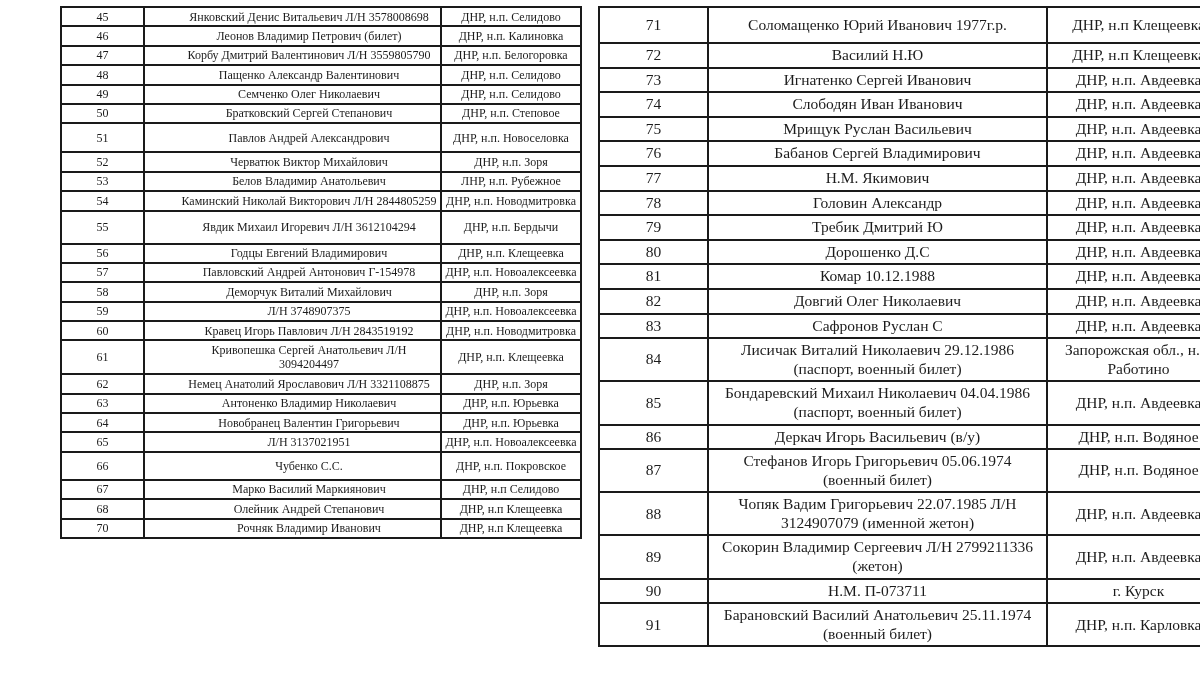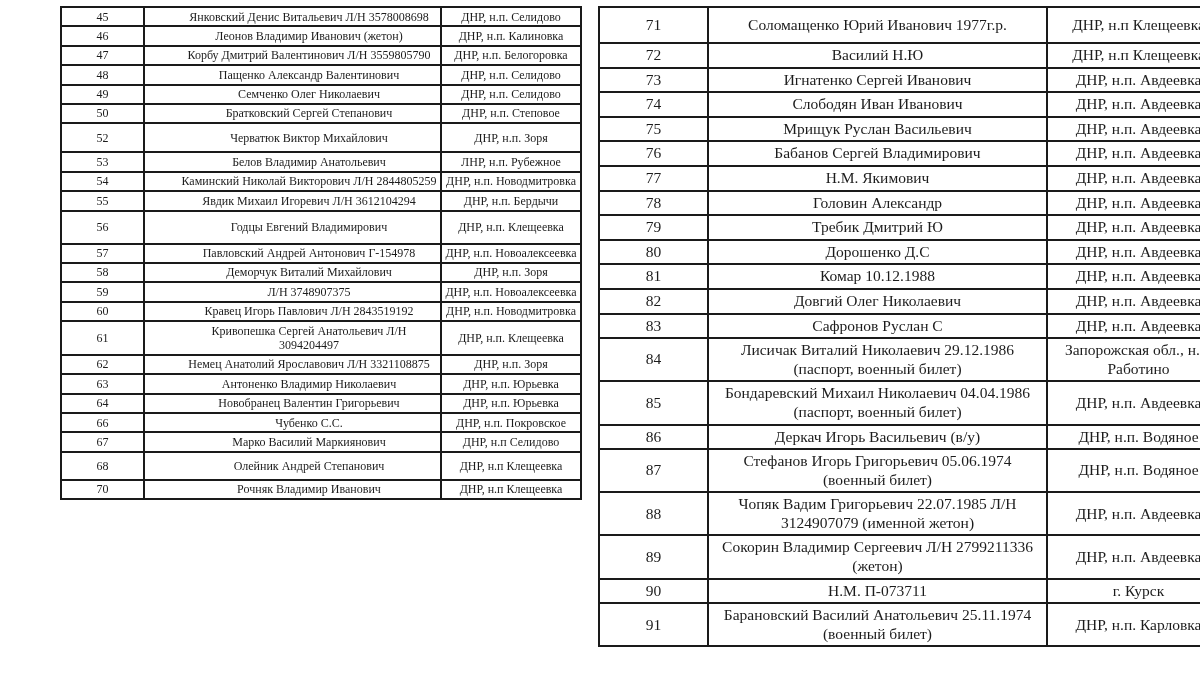--- a/index.html
+++ b/index.html
@@ -45,21 +45,21 @@
 
   <table id="left-table">
     <tbody>
         <tr>
           <td class="c-n">45</td>
           <td class="c-name">Янковский Денис Витальевич Л/Н 3578008698</td>
           <td class="c-loc">ДНР, н.п. Селидово</td>
         </tr>
         <tr>
           <td class="c-n">46</td>
-          <td class="c-name">Леонов Владимир Иванович (жетон)</td>
+          <td class="c-name">Леонов Владимир Петрович (билет)</td>
           <td class="c-loc">ДНР, н.п. Калиновка</td>
         </tr>
         <tr>
           <td class="c-n">47</td>
           <td class="c-name">Корбу Дмитрий Валентинович Л/Н 3559805790</td>
           <td class="c-loc">ДНР, н.п. Белогоровка</td>
         </tr>
         <tr>
           <td class="c-n">48</td>
           <td class="c-name">Пащенко Александр Валентинович</td>
@@ -69,20 +69,25 @@
           <td class="c-n">49</td>
           <td class="c-name">Семченко Олег Николаевич</td>
           <td class="c-loc">ДНР, н.п. Селидово</td>
         </tr>
         <tr>
           <td class="c-n">50</td>
           <td class="c-name">Братковский Сергей Степанович</td>
           <td class="c-loc">ДНР, н.п. Степовое</td>
         </tr>
         <tr>
+          <td class="c-n">51</td>
+          <td class="c-name">Павлов Андрей Александрович</td>
+          <td class="c-loc">ДНР, н.п. Новоселовка</td>
+        </tr>
+        <tr>
           <td class="c-n">52</td>
           <td class="c-name">Черватюк Виктор Михайлович</td>
           <td class="c-loc">ДНР, н.п. Зоря</td>
         </tr>
         <tr>
           <td class="c-n">53</td>
           <td class="c-name">Белов Владимир Анатольевич</td>
           <td class="c-loc">ЛНР, н.п. Рубежное</td>
         </tr>
         <tr>
@@ -134,20 +139,25 @@
           <td class="c-n">63</td>
           <td class="c-name">Антоненко Владимир Николаевич</td>
           <td class="c-loc">ДНР, н.п. Юрьевка</td>
         </tr>
         <tr>
           <td class="c-n">64</td>
           <td class="c-name">Новобранец Валентин Григорьевич</td>
           <td class="c-loc">ДНР, н.п. Юрьевка</td>
         </tr>
         <tr>
+          <td class="c-n">65</td>
+          <td class="c-name">Л/Н 3137021951</td>
+          <td class="c-loc">ДНР, н.п. Новоалексеевка</td>
+        </tr>
+        <tr>
           <td class="c-n">66</td>
           <td class="c-name">Чубенко С.С.</td>
           <td class="c-loc">ДНР, н.п. Покровское</td>
         </tr>
         <tr>
           <td class="c-n">67</td>
           <td class="c-name">Марко Василий Маркиянович</td>
           <td class="c-loc">ДНР, н.п Селидово</td>
         </tr>
         <tr>

